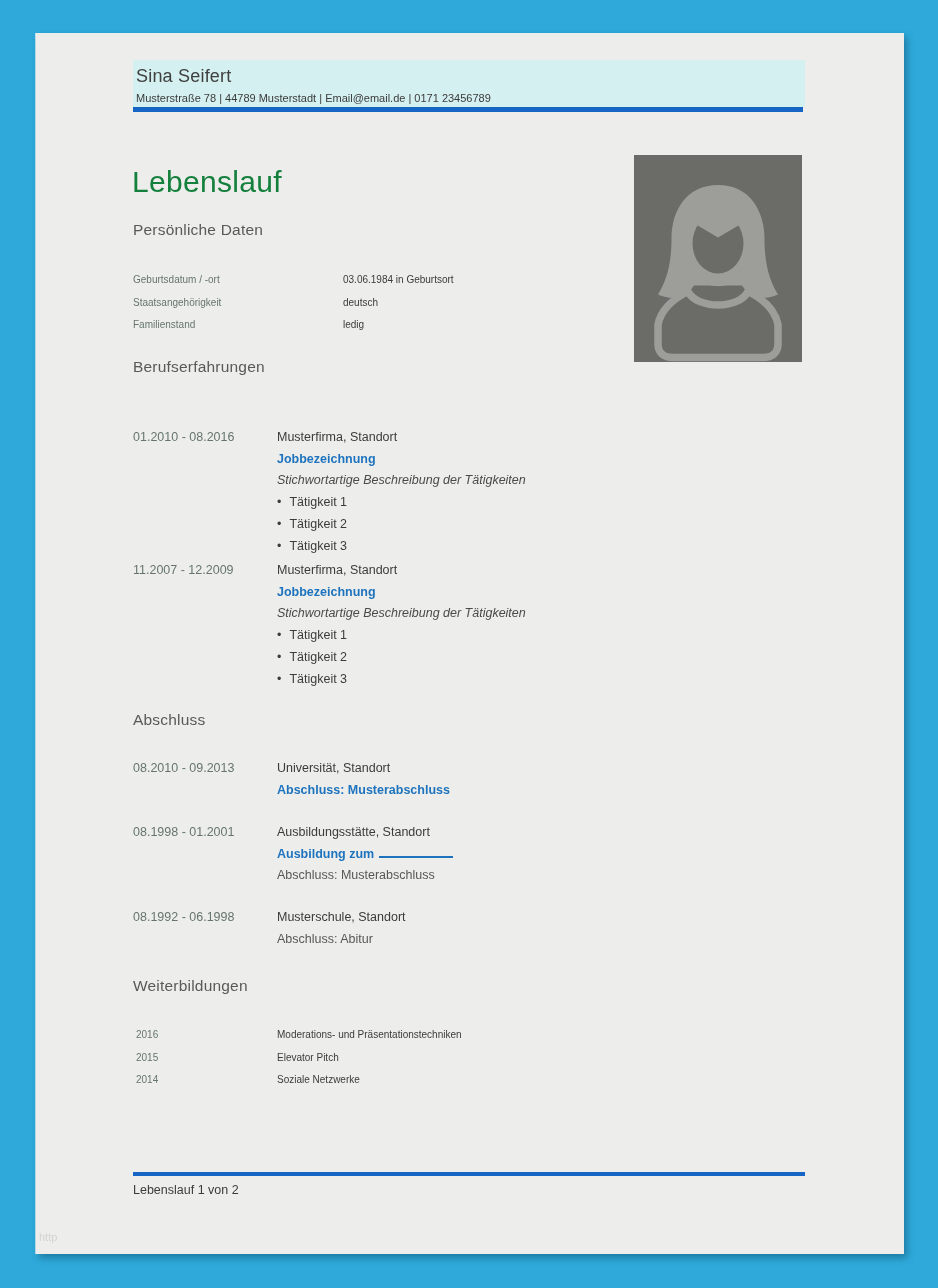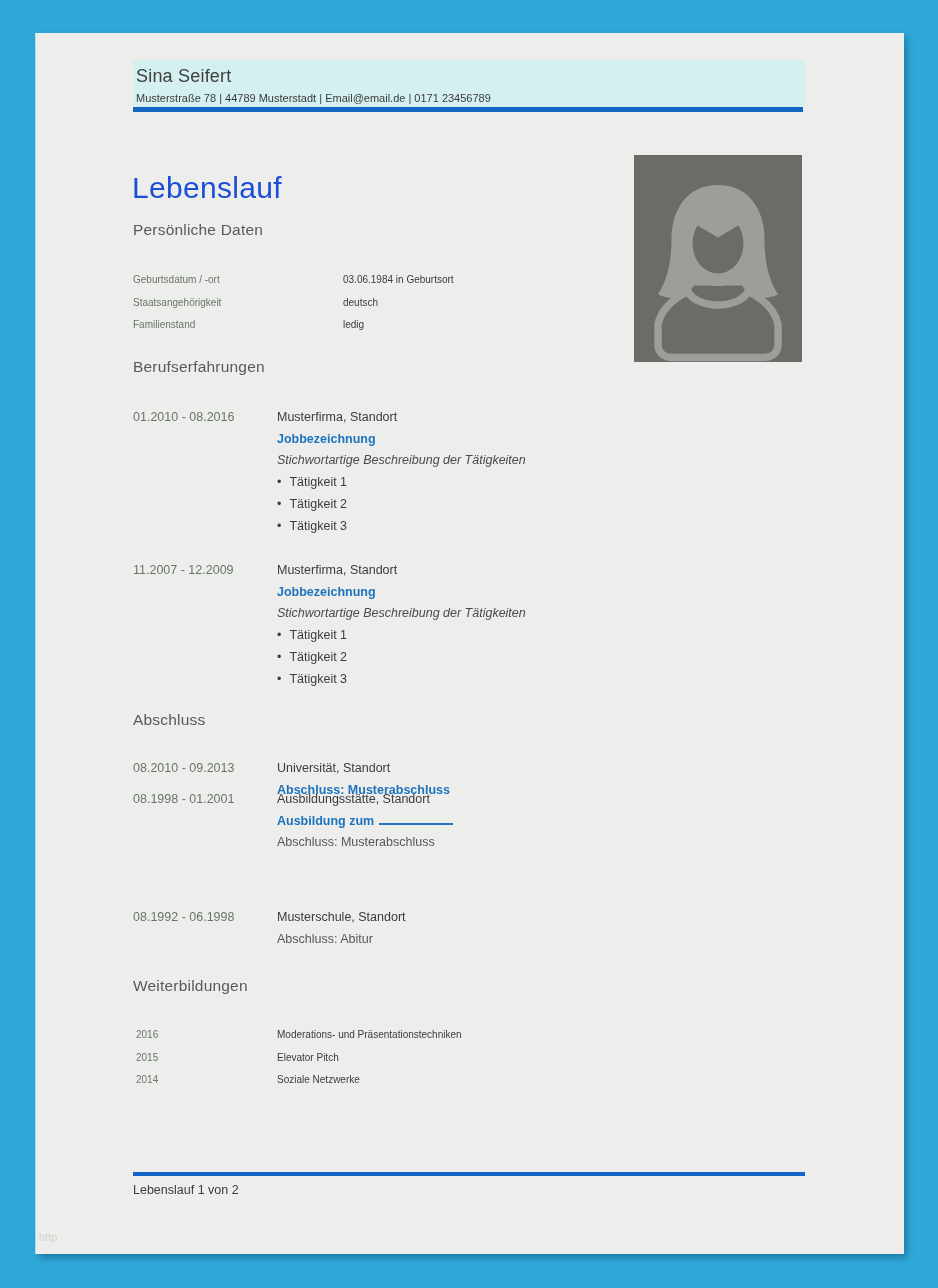--- a/index.html
+++ b/index.html
@@ -29,22 +29,22 @@
   }
   .banner .contact{
     font-size:11px;color:#3b3b3b;margin-top:5px;
   }
   .banner-rule{
     position:absolute;left:97px;top:74px;width:670px;height:5px;
     background:#1565c4;
   }
   
   .doc-title{
-    position:absolute;left:96px;top:138px;
-    font-size:30px;color:#1d4ed8;font-weight:400;letter-spacing:.3px;
+    position:absolute;left:96px;top:132px;
+    font-size:30px;color:#15803d;font-weight:400;letter-spacing:.3px;
   }
   
   .photo{
     position:absolute;left:598px;top:122px;width:168px;height:207px;
     background:#6b6b68;display:flex;align-items:flex-end;justify-content:center;
     overflow:hidden;
   }
   
   .section-heading{
     position:absolute;left:97px;
@@ -115,21 +115,21 @@
       <span class="val">deutsch</span>
     </div>
     <div class="row">
       <span class="lbl">Familienstand</span>
       <span class="val">ledig</span>
     </div>
   </div>
 
   <div class="section-heading" style="top:325px">Berufserfahrungen</div>
 
-  <div class="entry" style="top:374px">
+  <div class="entry" style="top:394px">
     <span class="period">01.2010 - 08.2016</span>
     <div class="body">
       <div class="org">Musterfirma, Standort</div>
       <div class="role">Jobbezeichnung</div>
       <div class="desc">Stichwortartige Beschreibung der Tätigkeiten</div>
       <ul>
         <li>Tätigkeit 1</li>
         <li>Tätigkeit 2</li>
         <li>Tätigkeit 3</li>
       </ul>
@@ -153,21 +153,21 @@
   <div class="section-heading" style="top:678px">Abschluss</div>
 
   <div class="entry" style="top:725px">
     <span class="period">08.2010 - 09.2013</span>
     <div class="body">
       <div class="org">Universität, Standort</div>
       <div class="degree-accent">Abschluss: Musterabschluss</div>
     </div>
   </div>
 
-  <div class="entry" style="top:756px">
+  <div class="entry" style="top:789px">
     <span class="period">08.1998 - 01.2001</span>
     <div class="body">
       <div class="org">Ausbildungsstätte, Standort</div>
       <div>
         <span class="degree-accent">Ausbildung zum</span><span class="blank-line"></span>
       </div>
       <div class="degree-note">Abschluss: Musterabschluss</div>
     </div>
   </div>
 

